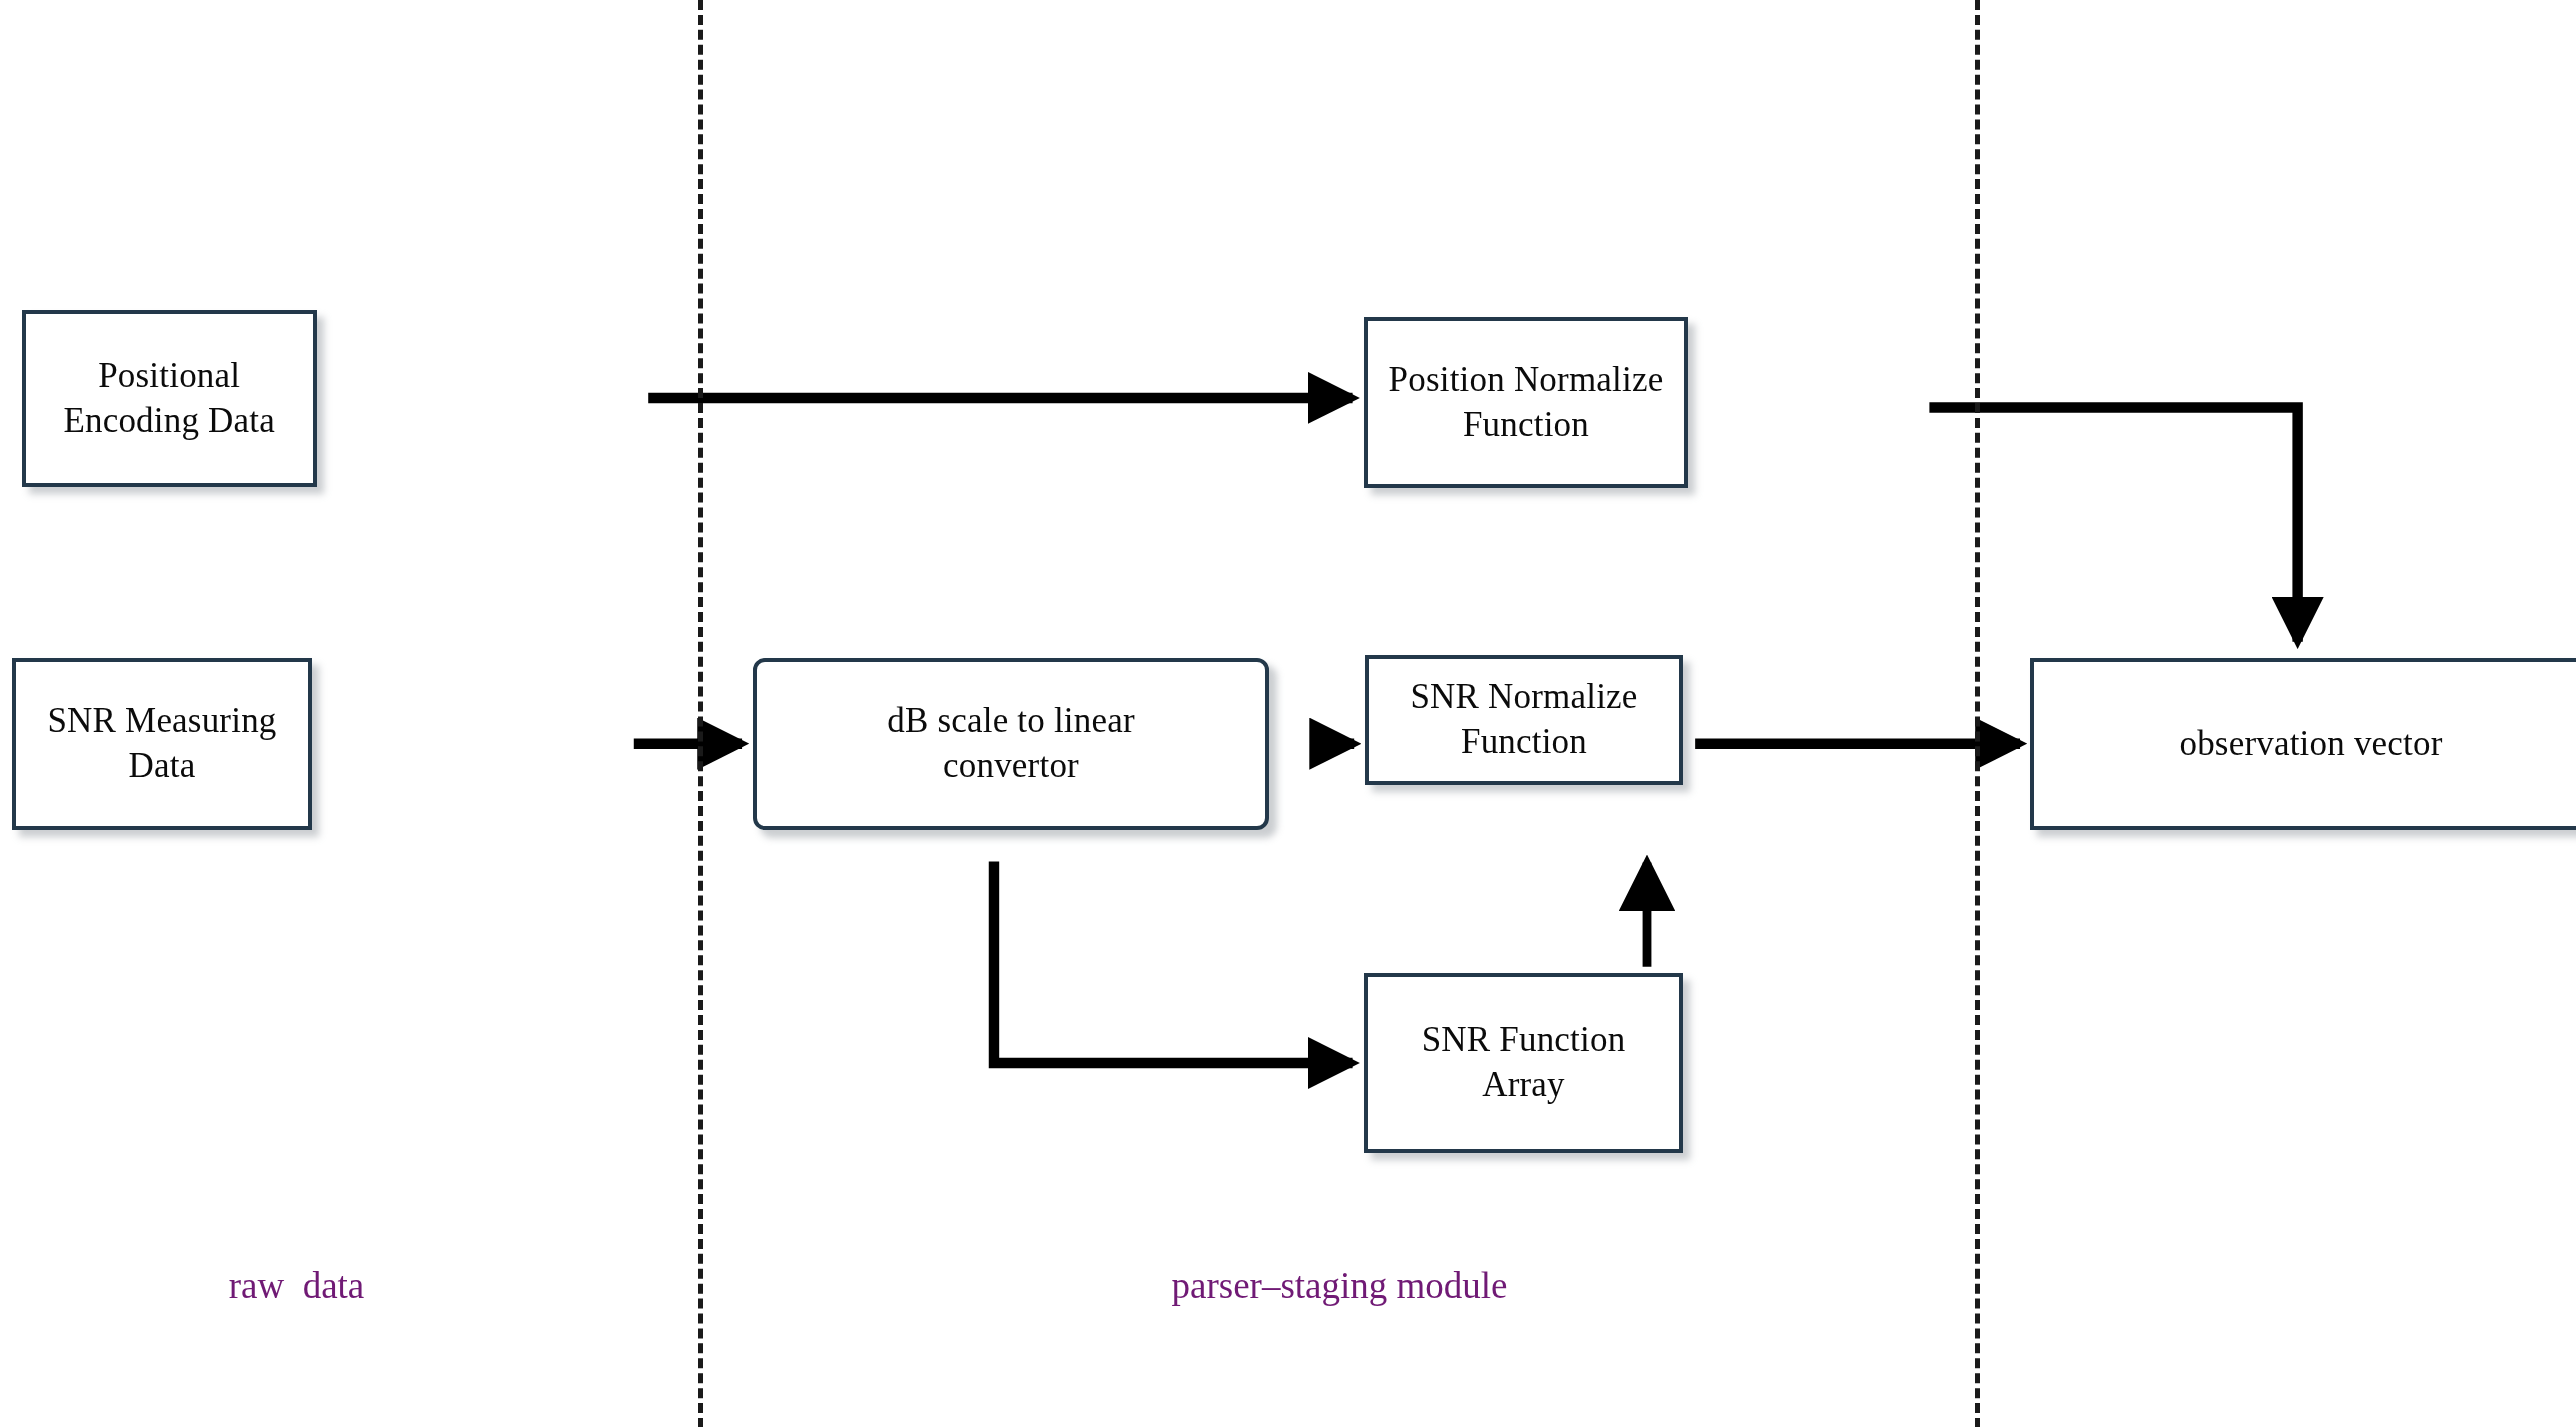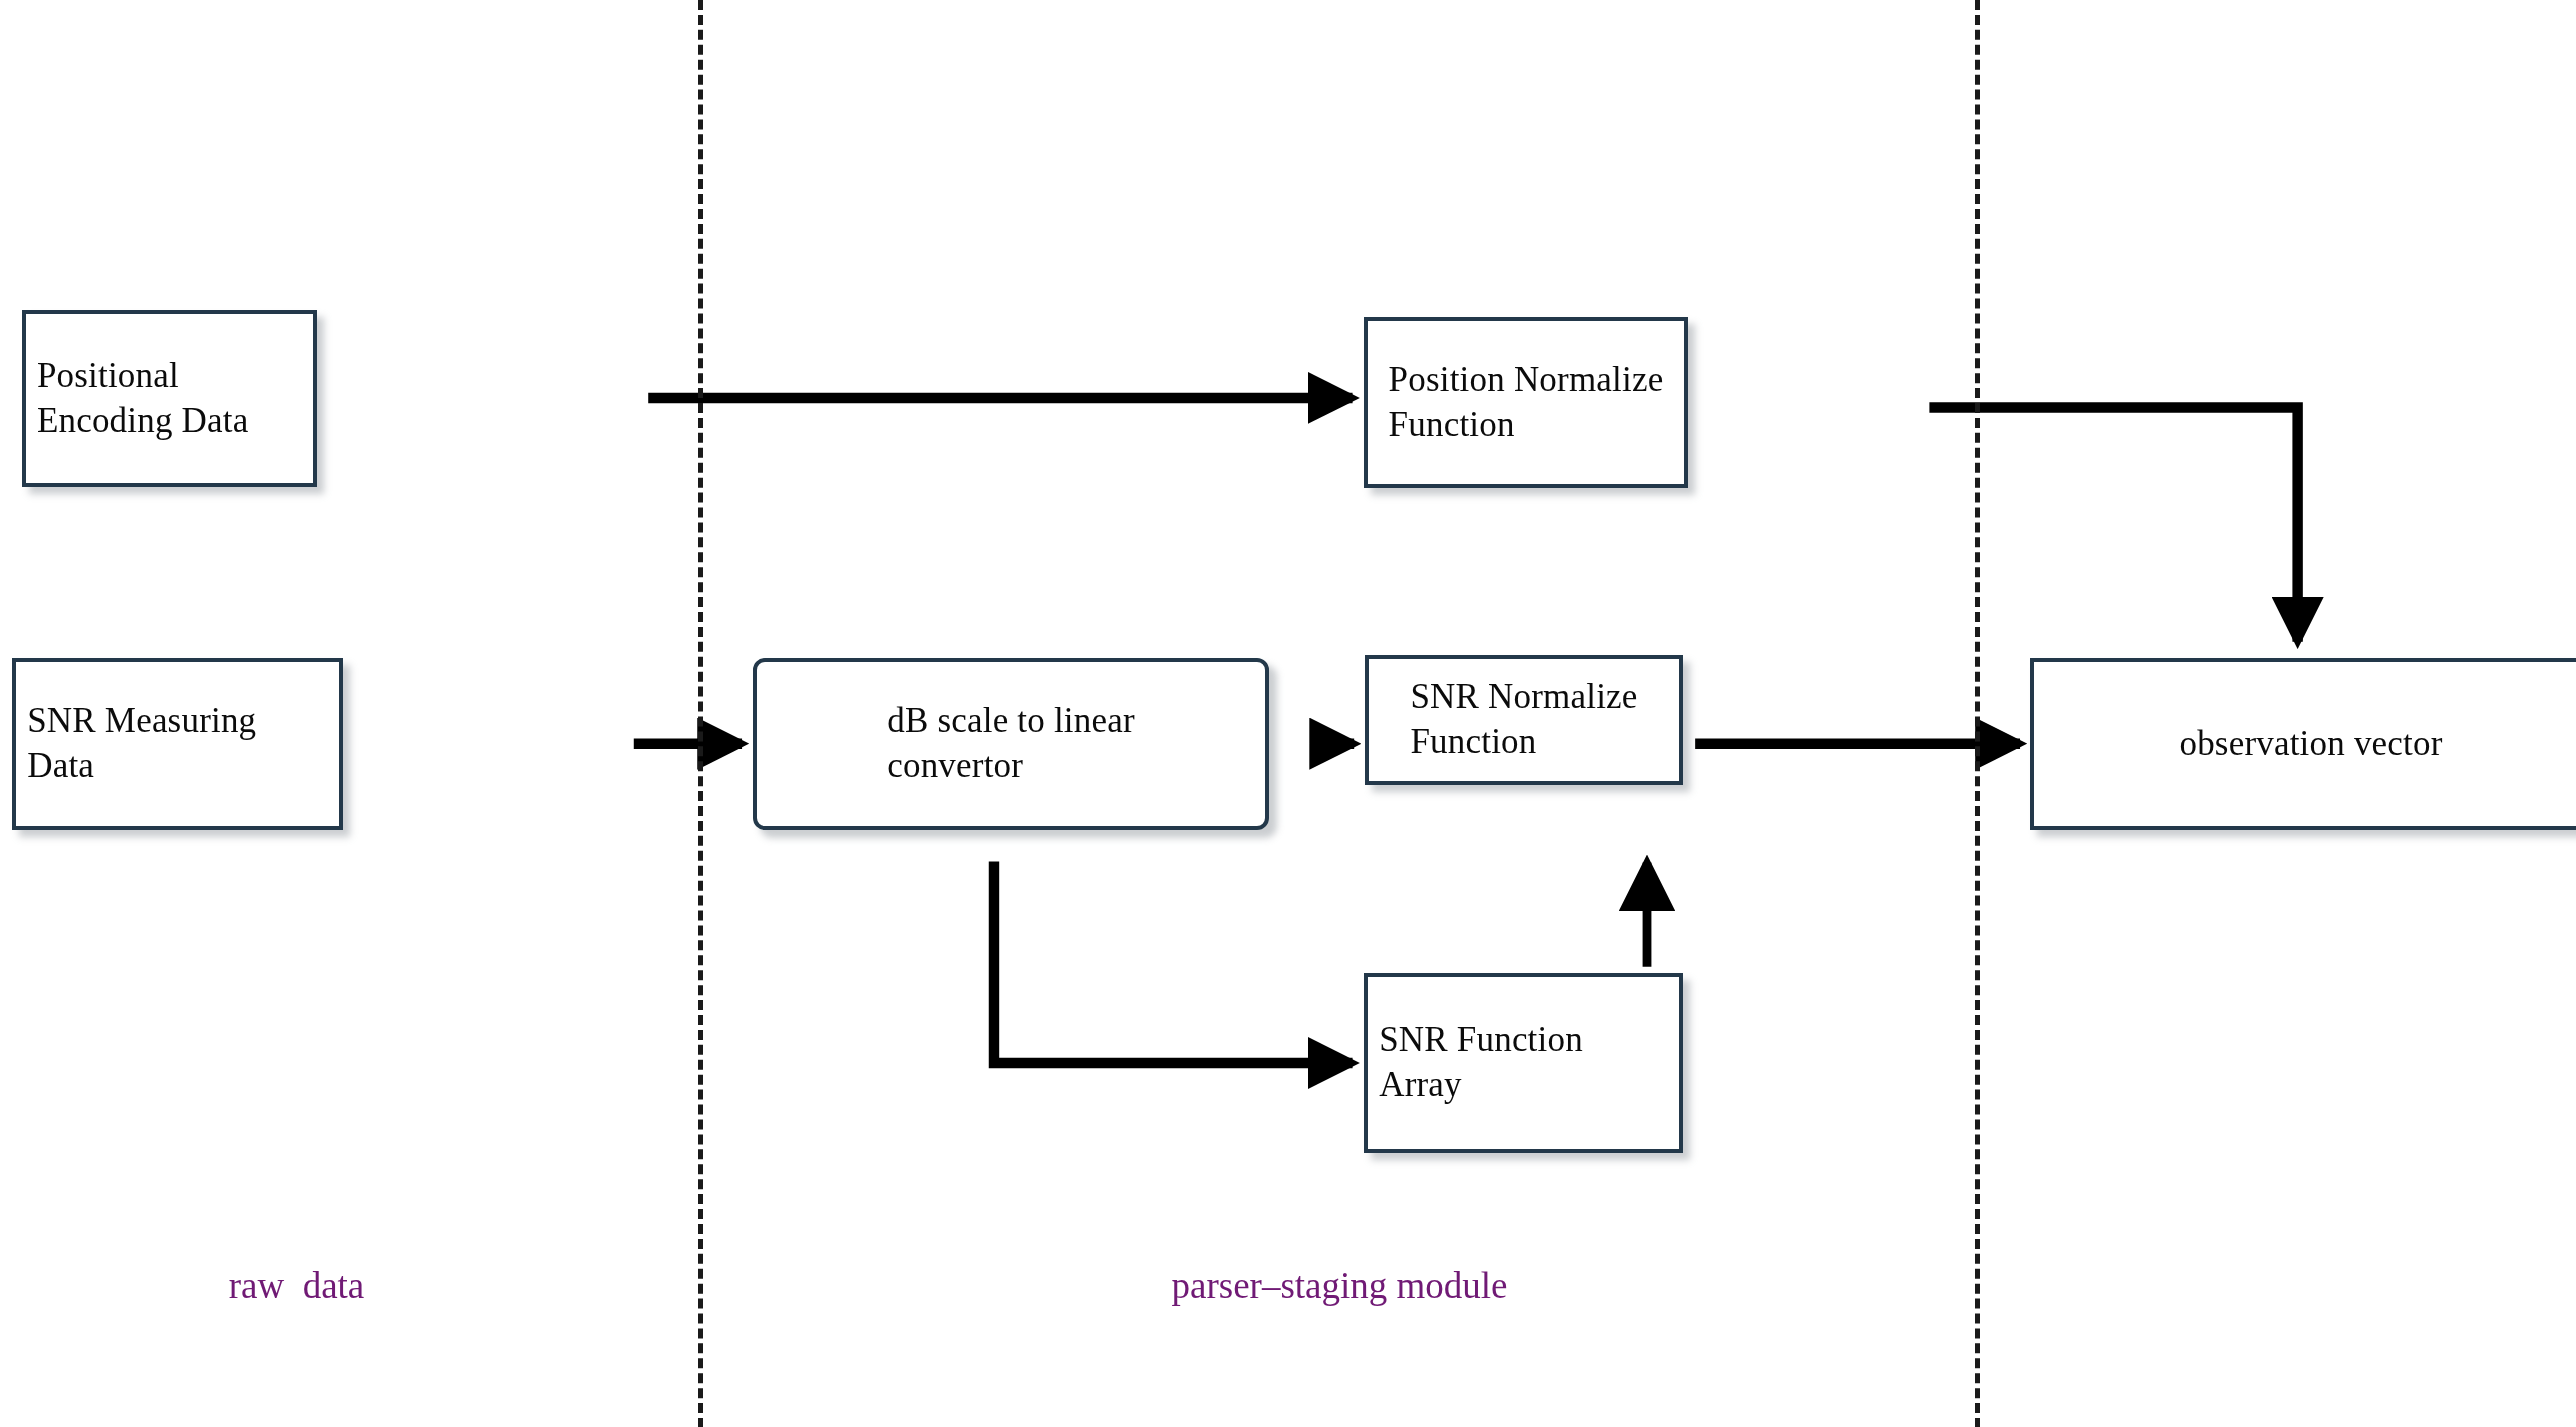--- a/index.html
+++ b/index.html
@@ -13,21 +13,21 @@
   
   .box{
     position:absolute;
     box-sizing:border-box;
     background:#ffffff;
     border:4px solid #23384a;
     box-shadow:7.2px 7.2px 7.2px rgba(140,146,152,0.45);
     display:flex;
     align-items:center;
     justify-content:center;
-    text-align:left;
+    text-align:center;
     color:#0b0b0b;
     font-size:35px;
     line-height:1.28;
     letter-spacing:0.2px;
     padding:0 11.2px;
   }
   .box .lbl{display:block;white-space:pre-line;}
   
   .divider{
     position:absolute;
@@ -84,21 +84,21 @@
 
   <div class="box" style="left:21.7px;top:310px;width:295px;height:177px;">
     <span class="lbl">Positional Encoding Data</span>
   </div>
 
   <div class="box" style="left:1364px;top:317px;width:324px;height:171px;">
     <span class="lbl">Position Normalize
 Function</span>
   </div>
 
-  <div class="box" style="left:12px;top:658px;width:331px;height:172px;">
+  <div class="box" style="left:12px;top:658px;width:300px;height:172px;">
     <span class="lbl">SNR Measuring Data</span>
   </div>
 
   <div class="box" style="left:753px;top:658px;width:516px;height:172px;border-radius:12px;">
     <span class="lbl">dB scale to linear
 convertor</span>
   </div>
 
   <div class="box" style="left:1365px;top:655px;width:318px;height:130px;">
     <span class="lbl">SNR Normalize

